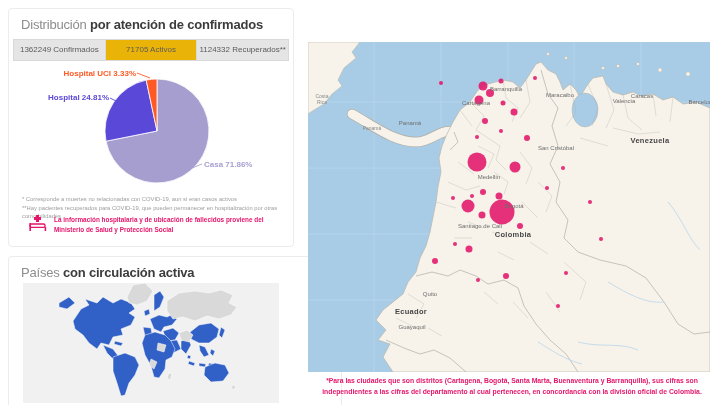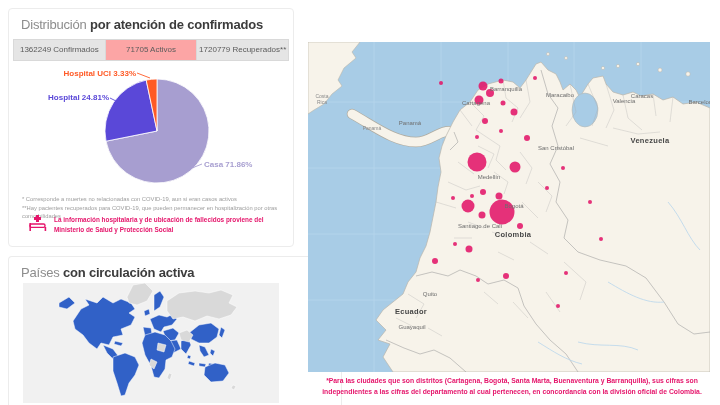--- a/index.html
+++ b/index.html
@@ -10,21 +10,21 @@
   #card-attention{left:8px;top:8px;width:284px;height:237px;}
   #card-countries{left:8px;top:256px;width:284px;height:148px;border-bottom:none;border-bottom-left-radius:0;border-bottom-right-radius:0;padding-left:48px;}
 
   .card-title{position:absolute;left:12px;top:8px;font-size:13px;letter-spacing:-0.2px;white-space:nowrap;}
   .t-light{color:#8d8d8d;font-weight:400;}
   .t-bold{color:#3c3c3c;font-weight:700;}
 
   .tabs{position:absolute;left:4px;top:30px;right:4px;display:flex;border:1px solid #d9d9d9;}
   .tab{flex:1;height:20px;line-height:20px;text-align:center;font-size:8px;color:#5b5b5b;background:#e5e5e5;border-right:1px solid #d9d9d9;overflow:hidden;white-space:nowrap;}
   .tab:last-child{border-right:none;}
-  .tab.active{background:#fca5a5;}
+  .tab.active{background:#eab308;}
 
   #pie-svg{position:absolute;left:0;top:50px;}
   .pie-label{font-size:8px;font-weight:600;}
 
   .fnotes{position:absolute;left:13px;top:186px;font-size:5.8px;color:#9d9d9d;line-height:1.5;width:264px;}
   .ministry{position:absolute;left:20px;top:206px;display:flex;gap:7px;width:254px;align-items:flex-start;}
   .ministry .txt{font-size:6.4px;font-weight:700;line-height:1.55;width:216px;}
 
   #world-svg{position:absolute;left:14px;top:26px;}
 
@@ -42,21 +42,21 @@
 <div id="app">
 
   <div class="card" id="card-attention">
     <div class="card-title">
       <span class="t-light">Distribución</span>
       <span class="t-bold">por atención de confirmados</span>
     </div>
     <div class="tabs">
       <div class="tab">1362249 Confirmados</div>
       <div class="tab active">71705 Activos</div>
-      <div class="tab">1720779 Recuperados**</div>
+      <div class="tab">1124332 Recuperados**</div>
     </div>
 
     <svg id="pie-svg" width="284" height="132" viewBox="0 0 284 132">
       <g id="pie-slices">
           <path d="M148,72 L148.0,20.0 A52,52 0 1 1 97.0,82.2 Z" fill="#a79ed0" stroke="#fff" stroke-width="0.8"></path>
           <path d="M148,72 L97.0,82.2 A52,52 0 0 1 137.2,21.1 Z" fill="#5a48d8" stroke="#fff" stroke-width="0.8"></path>
           <path d="M148,72 L137.2,21.1 A52,52 0 0 1 148.0,20.0 Z" fill="#ff5a26" stroke="#fff" stroke-width="0.8"></path>
         </g>
       <line x1="128" y1="14" x2="141" y2="19" stroke-width="0.9" stroke="#ff5a26"></line>
       <text x="127" y="17" text-anchor="end" class="pie-label" fill="#ff5a26">Hospital UCI 3.33%</text>

